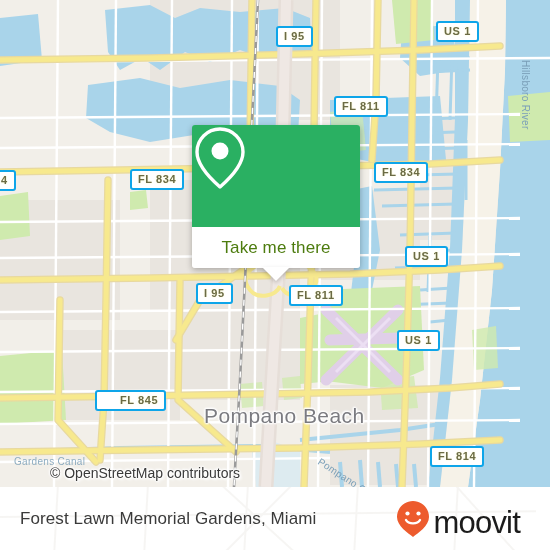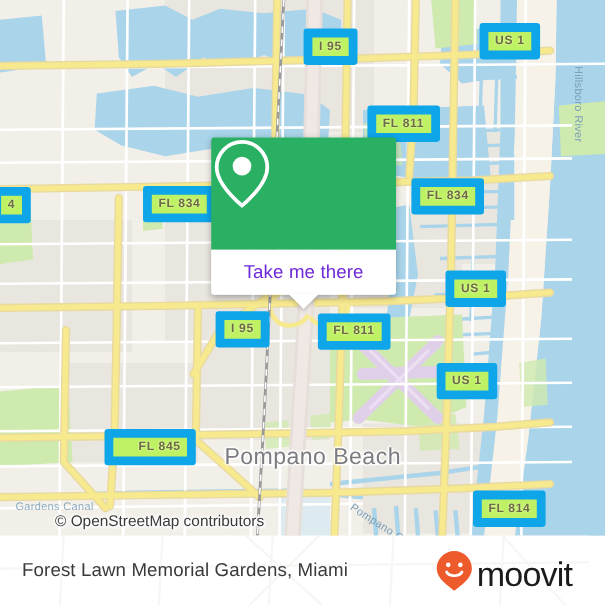--- a/index.html
+++ b/index.html
@@ -16,22 +16,22 @@
     position: absolute; left: 0; top: 0;
     width: 550px; height: 487px;
     overflow: hidden;
     background: #f2efe9;
   }
   #map svg { position: absolute; left: 0; top: 0; }
 
   
   .shield {
     position: absolute;
-    background: #bef264;
-    border: 8px solid #0ea5e9;
+    background: #ffffff;
+    border: 2px solid #0ea5e9;
     border-radius: 3px;
     color: #6b6b45;
     font-weight: bold;
     font-size: 11px;
     line-height: 14px;
     padding: 1px 6px 2px 6px;
     letter-spacing: .6px;
     white-space: nowrap;
     text-shadow: 0 0 2px #fbf9c9;
   }
@@ -84,21 +84,21 @@
     display: flex; align-items: center; justify-content: center;
   }
   #callout-white {
     background: #ffffff;
     height: 41px;
     border-radius: 0 0 3px 3px;
     display: flex; align-items: center; justify-content: center;
     position: relative;
   }
   #callout-label {
-    color: #6d28d9;
+    color: #4d7c0f;
     font-size: 17px;
     letter-spacing: .1px;
   }
   #callout-arrow {
     position: absolute;
     left: 50%; bottom: -13px;
     margin-left: -14px;
     width: 0; height: 0;
     border-left: 14px solid transparent;
     border-right: 14px solid transparent;

